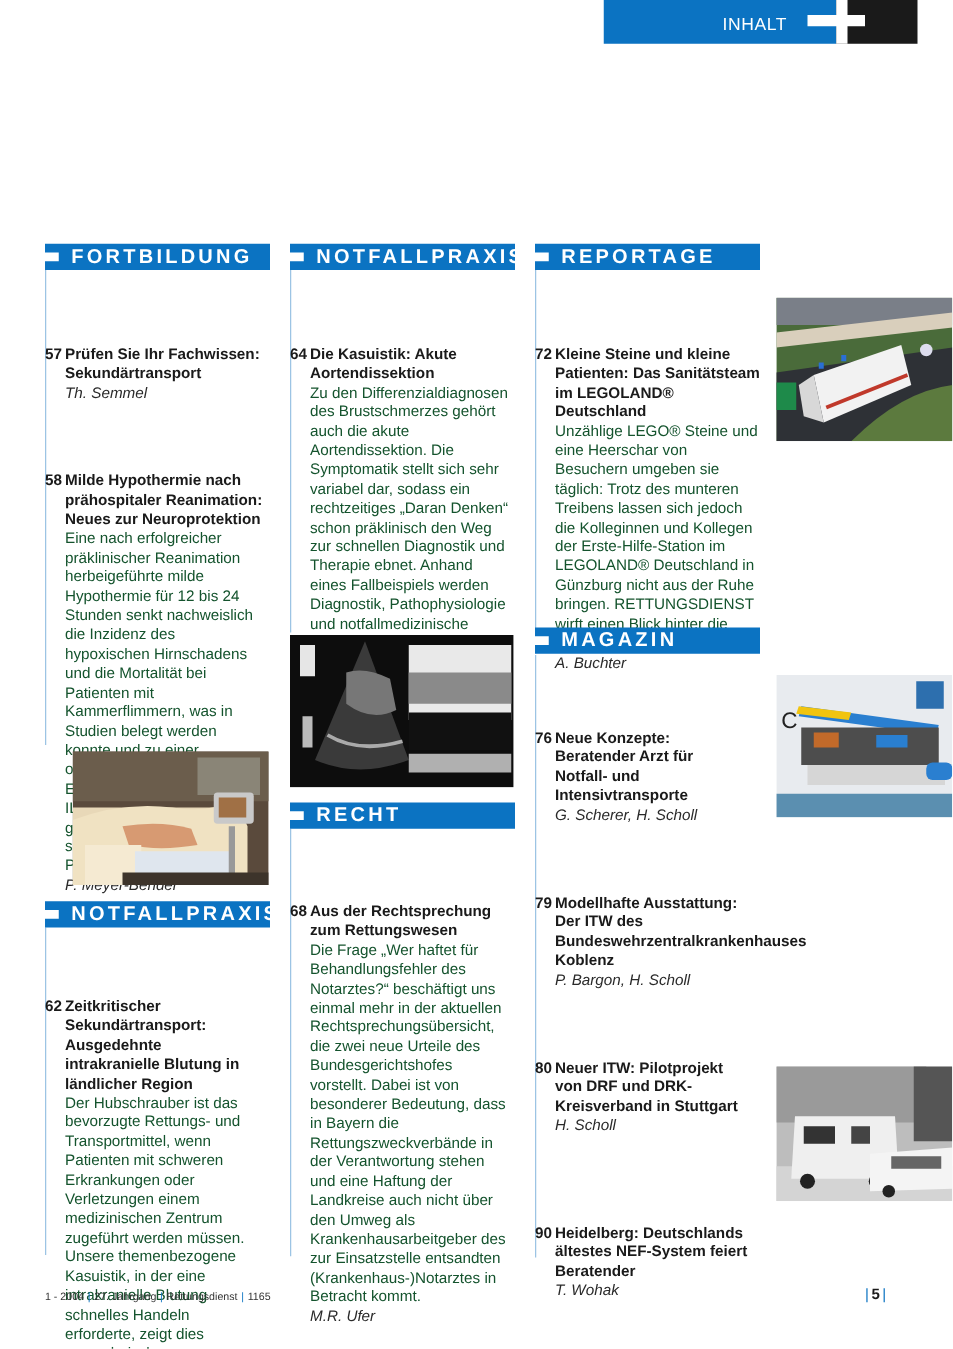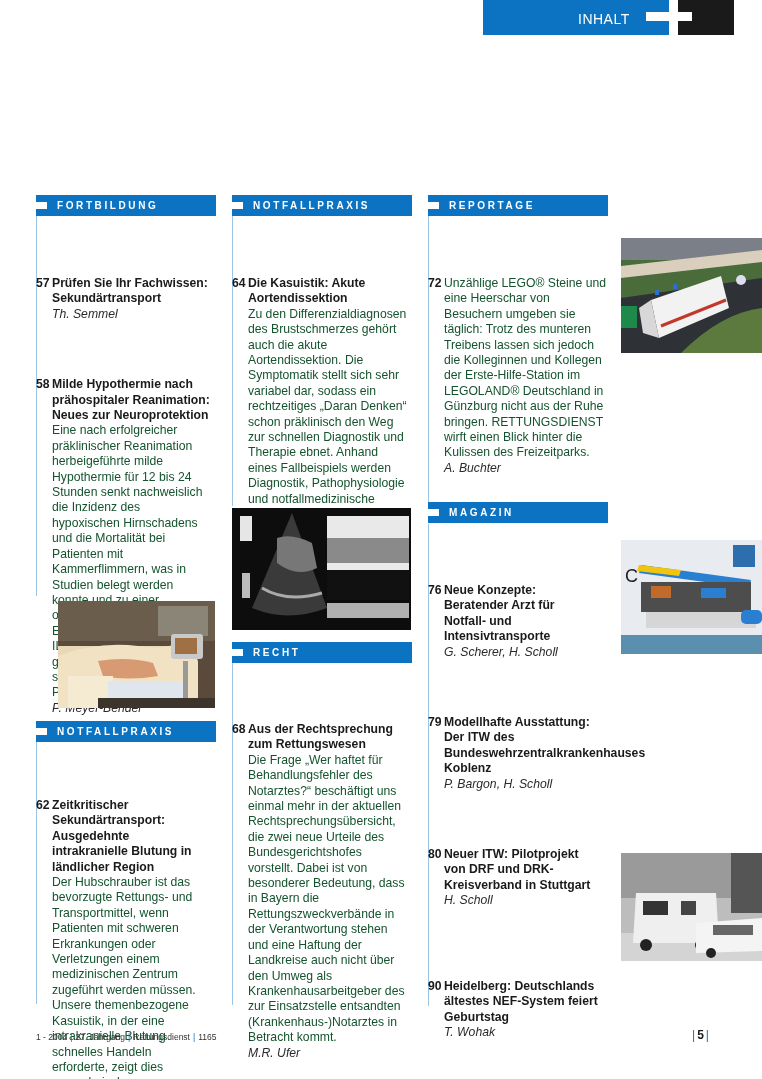--- a/index.html
+++ b/index.html
@@ -13,21 +13,21 @@
   .top-banner .plus-h { position: absolute; left: 163px; top: 12px; width: 46px; height: 9px; background: #fff; }
   .top-banner .plus-v { position: absolute; left: 186px; top: 0; width: 9px; height: 35px; background: #fff; }
 
   .col { position: absolute; top: 195px; }
   .col-left { left: 36px; width: 180px; }
   .col-mid { left: 232px; width: 180px; }
   .col-right { left: 428px; width: 180px; }
 
   .vline { position: absolute; width: 1px; background: #9cc4e4; }
 
-  .section-header { position: relative; height: 21px; background: #0b73c2; color: #fff; font-weight: bold; font-size: 10px; letter-spacing: 2.6px; line-height: 21px; padding-left: 21px; }
+  .section-header { position: relative; height: 21px; background: #0b73c2; color: #fff; font-weight: bold; font-size: 16px; letter-spacing: 2.6px; line-height: 21px; padding-left: 21px; }
   .section-header .notch { position: absolute; left: 0; top: 7px; width: 11px; height: 7px; background: #fff; }
 
   .entry { position: relative; padding-left: 16px; font-size: 12.2px; line-height: 15.4px; margin-top: 40px; }
   .entry .num { position: absolute; left: 0; top: 0; font-weight: bold; color: #1a1a1a; }
   .entry.wide-num { padding-left: 22px; }
   .entry .title { font-weight: bold; color: #1a1a1a; }
   .entry .body { color: #14532d; }
   .entry .author { font-style: italic; color: #2a2a2a; }
 
   .photo { position: absolute; overflow: hidden; }
@@ -150,20 +150,21 @@
 </div>
 
 <div class="col col-right">
   <div class="section-header">
     <span class="notch"></span>
     <span>REPORTAGE</span>
   </div>
   <div style="height:20px"></div>
   <div class="entry">
     <span class="num">72</span>
+    <div class="title" style="width:165px">Kleine Steine und kleine Patienten: Das Sanitätsteam im LEGOLAND® Deutschland</div>
     <div class="body" style="width:164px">Unzählige LEGO® Steine und eine Heerschar von Besuchern umgeben sie täglich: Trotz des munteren Treibens lassen sich jedoch die Kolleginnen und Kollegen der Erste-Hilfe-Station im LEGOLAND® Deutschland in Günzburg nicht aus der Ruhe bringen. RETTUNGSDIENST wirft einen Blick hinter die Kulissen des Freizeitparks.</div>
     <div class="author">A. Buchter</div>
   </div>
 </div>
 
 <div class="col col-right" style="top:502px;">
   <div class="section-header">
     <span class="notch"></span>
     <span>MAGAZIN</span>
   </div>
@@ -182,21 +183,21 @@
   <div style="height:15px"></div>
   <div class="entry">
     <span class="num">80</span>
     <div class="title" style="width:150px">Neuer ITW: Pilotprojekt von DRF und DRK-Kreisverband in Stuttgart</div>
     <div class="author">H. Scholl</div>
   </div>
   <div style="height:15px"></div>
   <div style="height:15px"></div>
   <div class="entry">
     <span class="num">90</span>
-    <div class="title" style="width:160px">Heidelberg: Deutschlands ältestes NEF-System feiert Geburtstag</div>
+    <div class="title" style="width:160px">Heidelberg: Deutschlands ältestes NEF-System feiert Beratender</div>
     <div class="author">T. Wohak</div>
   </div>
   <div style="height:15px"></div>
   <div class="entry wide-num">
     <span class="num">98</span>
     <div class="title">Kleinanzeigen</div>
   </div>
   <div style="height:15px"></div>
   <div class="entry wide-num">
     <span class="num">101</span>

